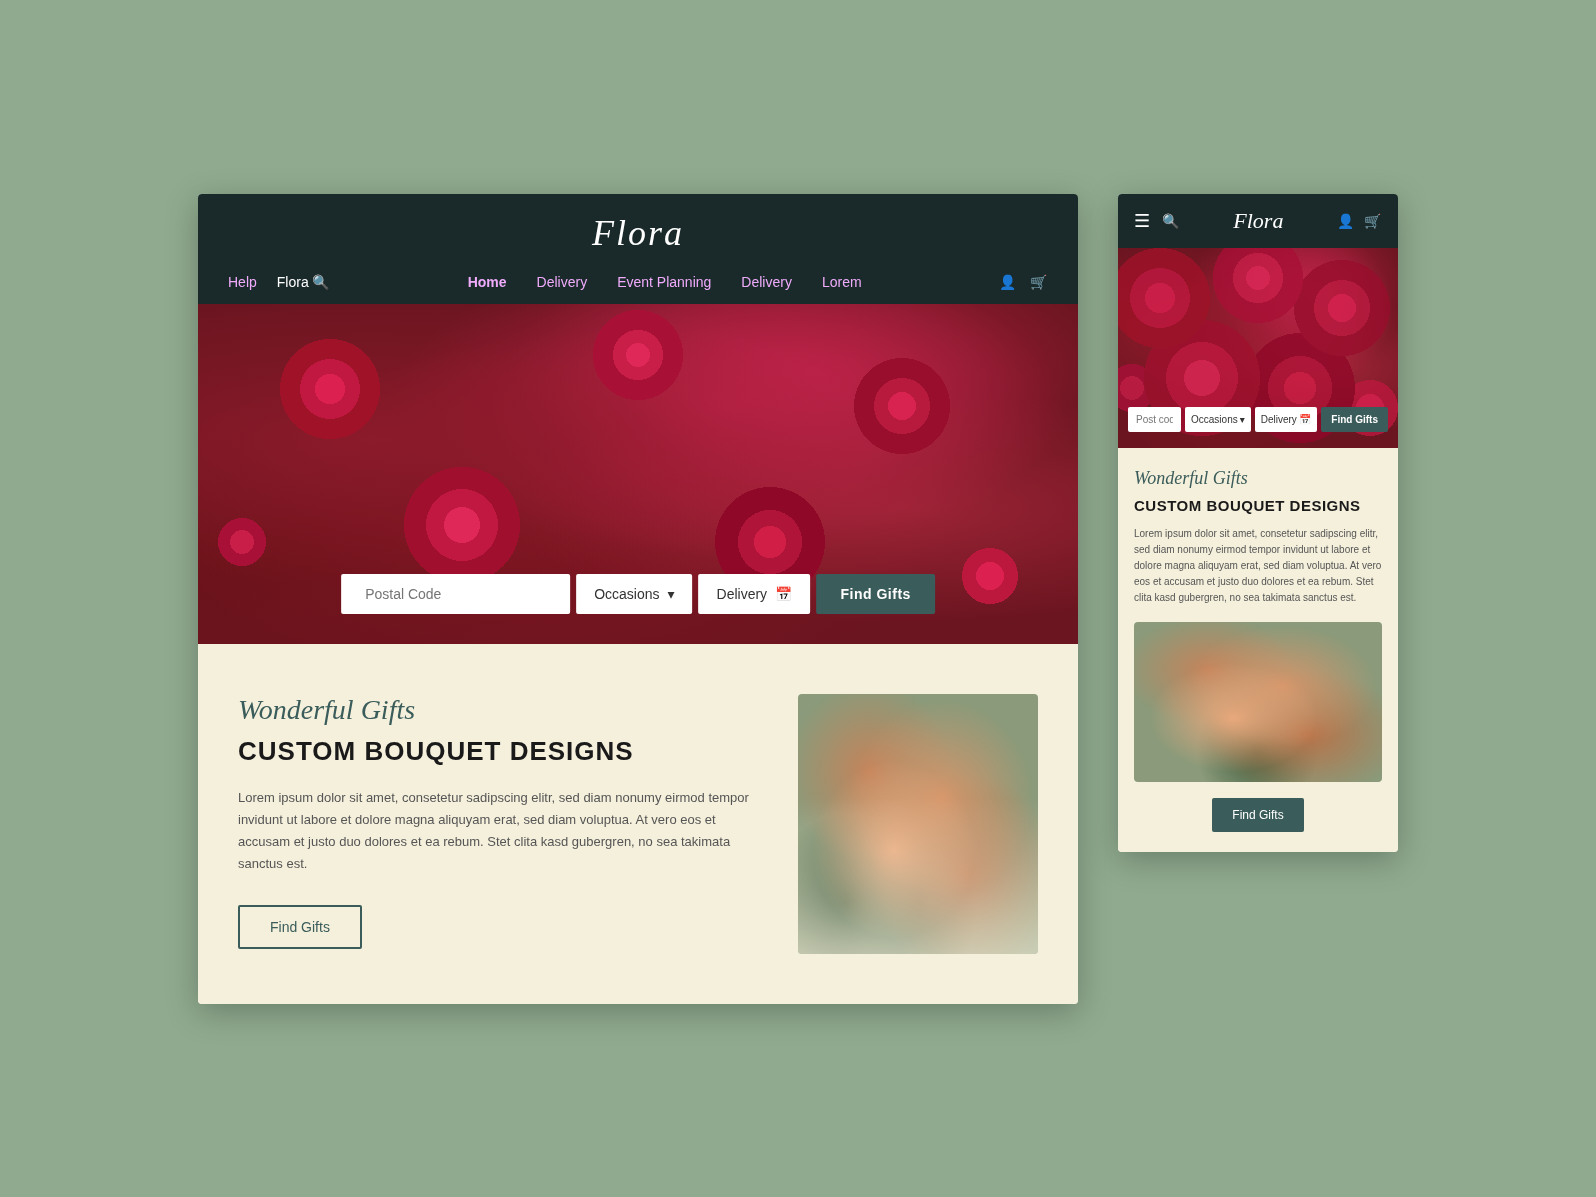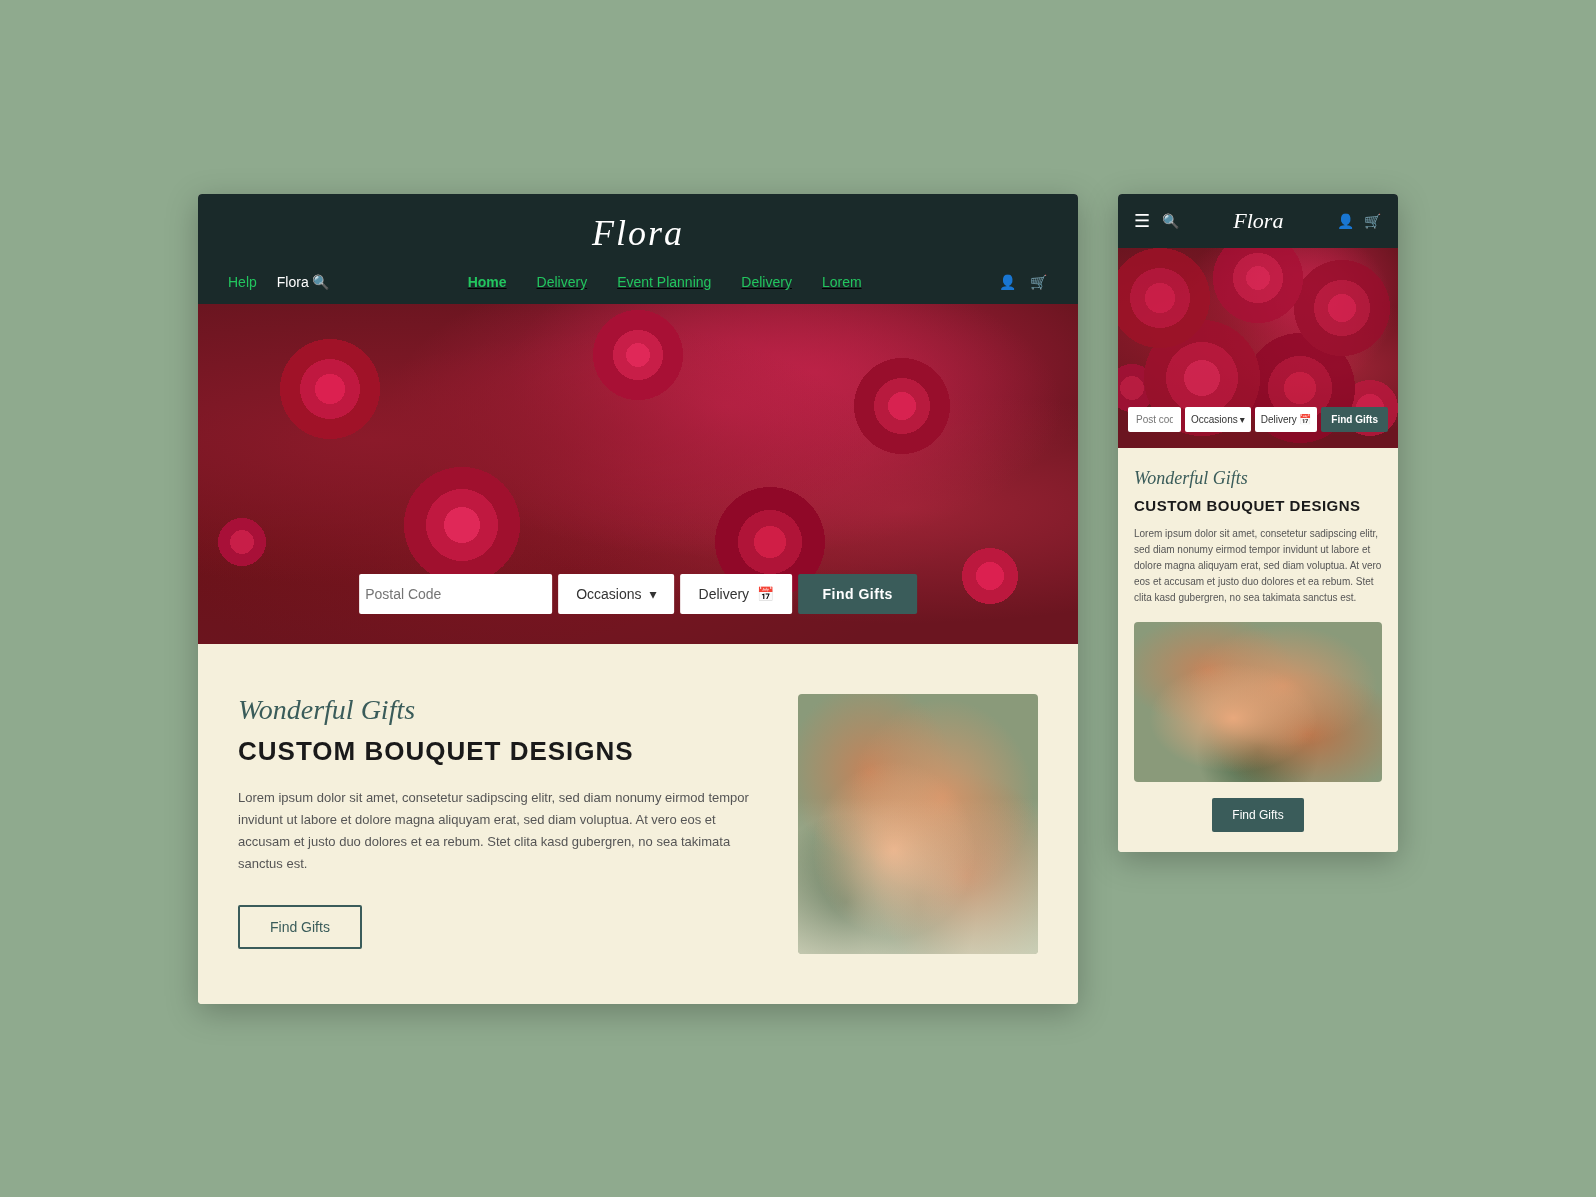--- a/index.html
+++ b/index.html
@@ -60,31 +60,30 @@
       display: flex;
       gap: 20px;
       align-items: center;
     }
 
     .nav-center {
       flex: 1;
       display: flex;
       justify-content: center;
       gap: 30px;
-      text-decoration: underline;
     }
 
     .nav-right {
       display: flex;
       gap: 14px;
       align-items: center;
     }
 
     .nav-item {
-      color: #22c55e;
+      color: #f0abfc;
       font-size: 14px;
       cursor: pointer;
       text-decoration: none;
     }
 
     .nav-item.active {
       font-weight: bold;
     }
 
     .nav-search {
@@ -127,21 +126,21 @@
       transform: translateX(-50%);
       display: flex;
       gap: 6px;
       align-items: center;
       white-space: nowrap;
     }
 
     .form-input {
       background: #fff;
       border: none;
-      padding: 12px 6px;
+      padding: 12px 24px;
       font-size: 14px;
       color: #555;
       cursor: pointer;
       outline: none;
       border-radius: 2px;
     }
 
     .form-select {
       background: #fff;
       border: none;

